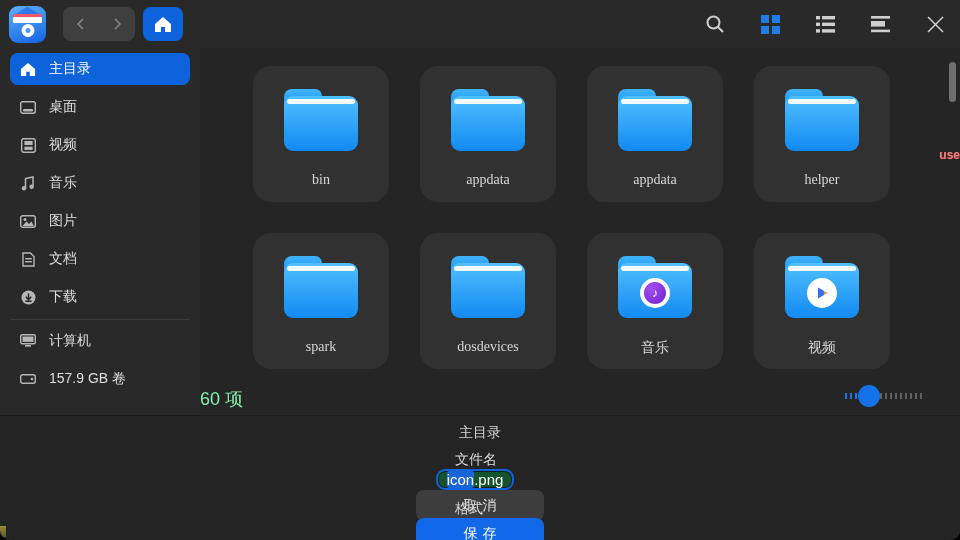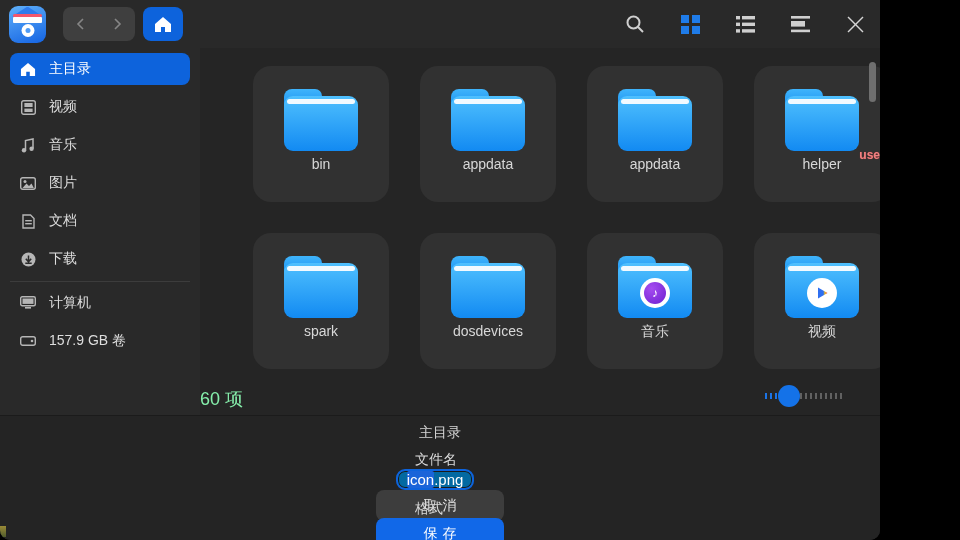--- a/index.html
+++ b/index.html
@@ -1,17 +1,17 @@
 <!DOCTYPE html>
 <html><head>
 <meta charset="utf-8">
 <style>
   html,body{margin:0;padding:0;background:#000;width:960px;height:540px;overflow:hidden;
     font-family:"Liberation Sans","DejaVu Sans",sans-serif;}
-  .window{position:relative;width:880px;height:540px;background:#262626;border-radius:0 0 10px 10px;overflow:hidden;}
+  .window{position:relative;width:960px;height:540px;background:#262626;border-radius:0 0 10px 10px;overflow:hidden;}
 
   
   .toolbar{position:absolute;top:0;left:0;right:0;height:48px;background:#292929;display:flex;align-items:center;padding-right:11px;box-sizing:border-box;}
   .app-icon{width:37px;height:37px;margin-left:9px;border-radius:9px;background:linear-gradient(160deg,#5fb0fa,#1463e2);position:relative;overflow:hidden;flex:none;}
   .app-icon .roof{position:absolute;top:1px;left:3px;right:3px;height:10px;background:#2e7bed;clip-path:polygon(0 100%,50% 0,100% 100%);}
   .app-icon .stripe{position:absolute;top:8px;left:4px;right:4px;height:3px;background:#f4566b;border-radius:2px;}
   .app-icon .band{position:absolute;top:11px;left:4px;right:4px;height:6px;background:#fdfdfd;border-radius:1px;}
   .app-icon .knob{position:absolute;top:18px;left:50%;transform:translateX(-50%);width:13px;height:13px;background:#fff;border-radius:50%;}
   .app-icon .knob::after{content:"";position:absolute;top:4px;left:4px;width:5px;height:5px;background:#4f9bf5;border-radius:50%;}
   .nav-pill{margin-left:17px;width:72px;height:34px;background:#3f3f3f;border-radius:8px;display:flex;flex:none;}
@@ -30,39 +30,39 @@
   
   .main{position:absolute;top:48px;left:200px;right:0;bottom:125px;background:#252525;overflow:hidden;}
   .grid{position:absolute;top:18px;left:53px;display:grid;grid-template-columns:repeat(4,136px);grid-auto-rows:136px;gap:31px;}
   .tile{background:#313131;border-radius:18px;display:flex;flex-direction:column;align-items:center;cursor:pointer;}
   .folder{position:relative;width:74px;height:62px;margin-top:23px;}
   .folder .tab{position:absolute;top:0;left:0;width:38px;height:16px;background:linear-gradient(180deg,#3fb4fb,#1f96f4);border-radius:8px 7px 0 0;}
   .folder .fbody{position:absolute;top:7px;left:0;right:0;height:55px;background:linear-gradient(180deg,#4fc0fe,#128af2);border-radius:9px;}
   .folder .shine{position:absolute;top:10px;left:3px;right:3px;height:5px;background:rgba(255,255,255,.93);border-radius:3px;}
   .badge{position:absolute;top:22px;left:50%;transform:translateX(-50%);width:30px;height:30px;background:#fff;border-radius:50%;display:flex;align-items:center;justify-content:center;}
   .badge .bpurple{width:22px;height:22px;border-radius:50%;background:radial-gradient(circle at 35% 30%,#a64df0,#6d1fd0);display:flex;align-items:center;justify-content:center;color:#fff;font-size:12px;line-height:1;}
-  .fname{margin-top:5px;font-size:14px;color:#d8d8d8;}
+  .fname{margin-top:21px;font-size:14px;color:#d8d8d8;font-family:Liberation Serif, serif;}
   .scroll-thumb{position:absolute;top:14px;right:4px;width:7px;height:40px;background:#6f6f6f;border-radius:4px;cursor:pointer;}
   .red-artifact{position:absolute;top:100px;right:0;color:#ee8181;font-size:12px;font-weight:bold;text-shadow:0 0 1px #a33;}
 
   .statusbar{position:absolute;left:0;right:0;bottom:6px;height:24px;}
   .item-count{position:absolute;left:0;width:594px;font-size:18px;color:#86efac;top:2px;}
   .slider{position:absolute;right:35px;top:0;width:80px;height:22px;cursor:pointer;}
   .slider .track{position:absolute;top:8px;left:0;right:0;height:6px;background:repeating-linear-gradient(90deg,#616161 0 2px,transparent 2px 5px);}
   .slider .track-active{position:absolute;top:8px;left:0;width:15px;height:6px;background:repeating-linear-gradient(90deg,#1b74e8 0 2px,transparent 2px 5px);}
   .slider .thumb{position:absolute;left:13px;top:0;width:22px;height:22px;background:#1472e8;border-radius:11px;}
 
   
   .footer{position:absolute;left:0;right:0;bottom:0;height:125px;background:#242424;border-top:1px solid #1b1b1b;box-sizing:border-box;}
   .path{text-align:center;margin-top:8px;font-size:14px;color:#d6d6d6;}
   .frow{position:absolute;left:12px;right:12px;height:31px;display:flex;align-items:center;flex-direction:column;}
   .frow.r1{top:35px;}
   .frow.r2{top:84px;}
   .flabel{width:50px;font-size:14px;color:#d9d9d9;flex:none;}
-  .fn-input{flex:1;height:31px;box-sizing:border-box;background:#0369a1;border:2px solid #0d63dc;border-radius:9px;box-shadow:inset 0 0 0 1px #1b1b1b;display:flex;align-items:center;padding:0 9px;font-size:15px;color:#fff;margin-right:10px;cursor:text;}
+  .fn-input{flex:1;height:31px;box-sizing:border-box;background:#14532d;border:2px solid #0d63dc;border-radius:9px;box-shadow:inset 0 0 0 1px #1b1b1b;display:flex;align-items:center;padding:0 9px;font-size:15px;color:#fff;margin-right:10px;cursor:text;}
   .fn-input .sel{background:#1a64d9;border-radius:2px;}
   .fmt-select{flex:1;height:31px;box-sizing:border-box;background:#3d3d3d;border-radius:8px;display:flex;align-items:center;padding:0 12px;font-size:14px;color:#e8e8e8;margin-right:10px;cursor:pointer;}
   .fmt-select .chev{margin-left:auto;display:flex;align-items:center;}
   .btn{width:128px;height:31px;flex:none;border:none;border-radius:8px;background:#3d3d3d;color:#e4e4e4;font-size:14px;letter-spacing:.35em;text-indent:.35em;cursor:pointer;font-family:inherit;}
   .btn.primary{background:#1168e8;color:#fff;}
   .corner-glitch{position:absolute;left:0;bottom:3px;width:6px;height:11px;background:linear-gradient(#b7a43c,#5d6b2f);opacity:.8;}
 </style>
 </head>
 <body>
 
@@ -133,20 +133,29 @@
   </header>
 
   <aside class="sidebar">
     <div class="side-item selected">
       <span class="sicon">
           <svg width="16" height="15" viewBox="0 0 18 17">
             <path d="M9 1 L17 8 V16 H11 V11 H7 V16 H1 V8 Z" fill="#fff"></path>
           </svg>
         </span>
       <span>主目录</span>
+    </div>
+    <div class="side-item">
+      <span class="sicon">
+          <svg width="16" height="13" viewBox="0 0 16 13">
+            <rect x="0.7" y="0.7" width="14.6" height="11.6" rx="2" fill="none" stroke="#b6b6b6" stroke-width="1.4"></rect>
+            <rect x="3" y="8" width="10" height="2.4" rx="1" fill="#b6b6b6"></rect>
+          </svg>
+        </span>
+      <span>桌面</span>
     </div>
     <div class="side-item">
       <span class="sicon">
           <svg width="15" height="15" viewBox="0 0 15 15">
             <rect x="0.7" y="0.7" width="13.6" height="13.6" rx="2" fill="none" stroke="#b6b6b6" stroke-width="1.4"></rect>
             <rect x="3.4" y="3" width="8.2" height="4" fill="#b6b6b6"></rect>
             <rect x="3.4" y="8.6" width="8.2" height="3.4" fill="#b6b6b6"></rect>
           </svg>
         </span>
       <span>视频</span>

